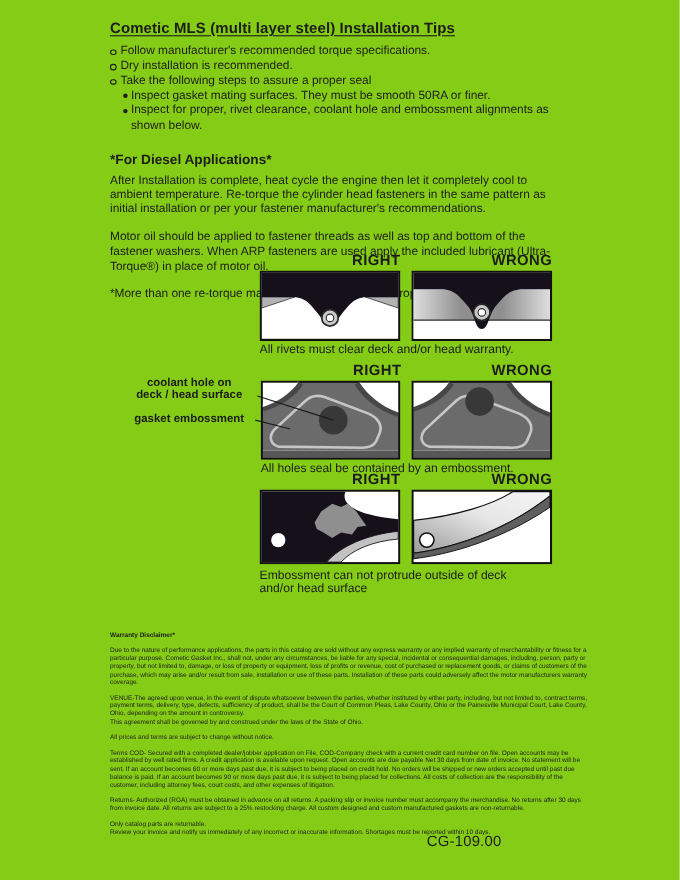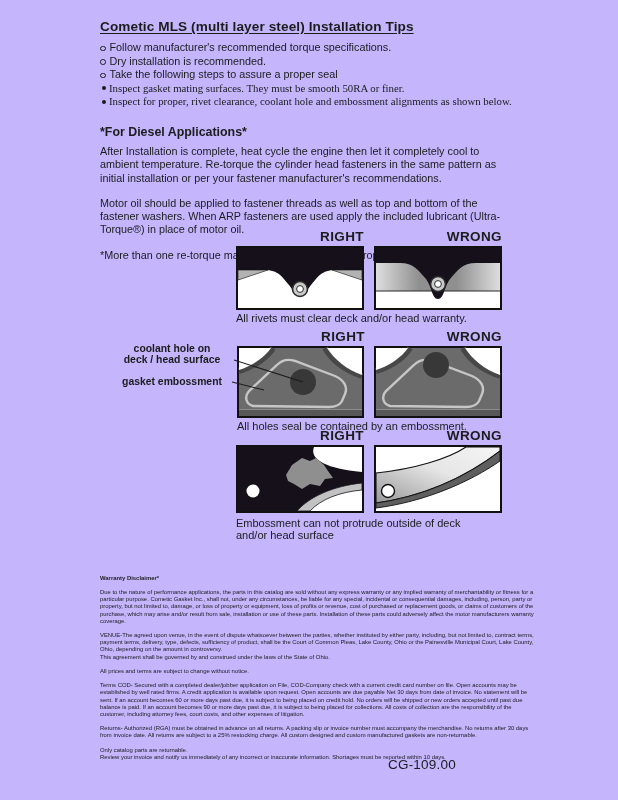--- a/index.html
+++ b/index.html
@@ -1,28 +1,28 @@
 <!DOCTYPE html>
 <html><head>
 <meta charset="utf-8">
 <style>
   html,body{margin:0;padding:0;background:#ffffff;}
   .page{
-    position:relative;width:618px;height:800px;background:#c4b5fd;
+    position:relative;width:618px;height:800px;background:#84cc16;
     font-family:"Liberation Sans", sans-serif;color:#1c1c1c;overflow:hidden;
   }
   
   .top-text{position:absolute;left:100px;top:17px;width:418px;}
   .doc-title{
     display:inline-block;font-size:13.6px;font-weight:bold;letter-spacing:.1px;
     text-decoration:underline;text-underline-offset:2px;margin:0 0 7px 0;
   }
   .bullet-row{display:flex;font-size:10.8px;line-height:13.6px;}
   .b-marker{flex:none;width:3.5px;height:3.5px;border:1px solid #1c1c1c;border-radius:50%;margin:4.6px 4px 0 0;}
-  .sub-row{display:flex;font-size:10.8px;line-height:13.6px;margin-left:2px;font-family:Liberation Serif, serif;}
+  .sub-row{display:flex;font-size:10.8px;line-height:13.6px;margin-left:12px;}
   .dot-marker{flex:none;width:4px;height:4px;background:#1c1c1c;border-radius:50%;margin:4.6px 3px 0 0;}
   .diesel-head{font-size:12.4px;font-weight:bold;margin:16px 0 6px 0;}
   .para{font-size:10.8px;line-height:13.3px;margin:0 0 12px 0;width:410px;}
   .note{font-size:10.8px;line-height:13.3px;margin:0;}
   
   .fig-header{position:absolute;width:128px;text-align:right;font-size:13.5px;font-weight:bold;letter-spacing:.4px;}
   .fig-img{position:absolute;line-height:0;}
   .fig-img svg{display:block;}
   .fig-caption{position:absolute;font-size:11px;line-height:12.2px;white-space:pre-line;}
   .fig2-label{position:absolute;font-size:10.4px;line-height:11.2px;text-align:center;width:120px;font-weight:bold;}

